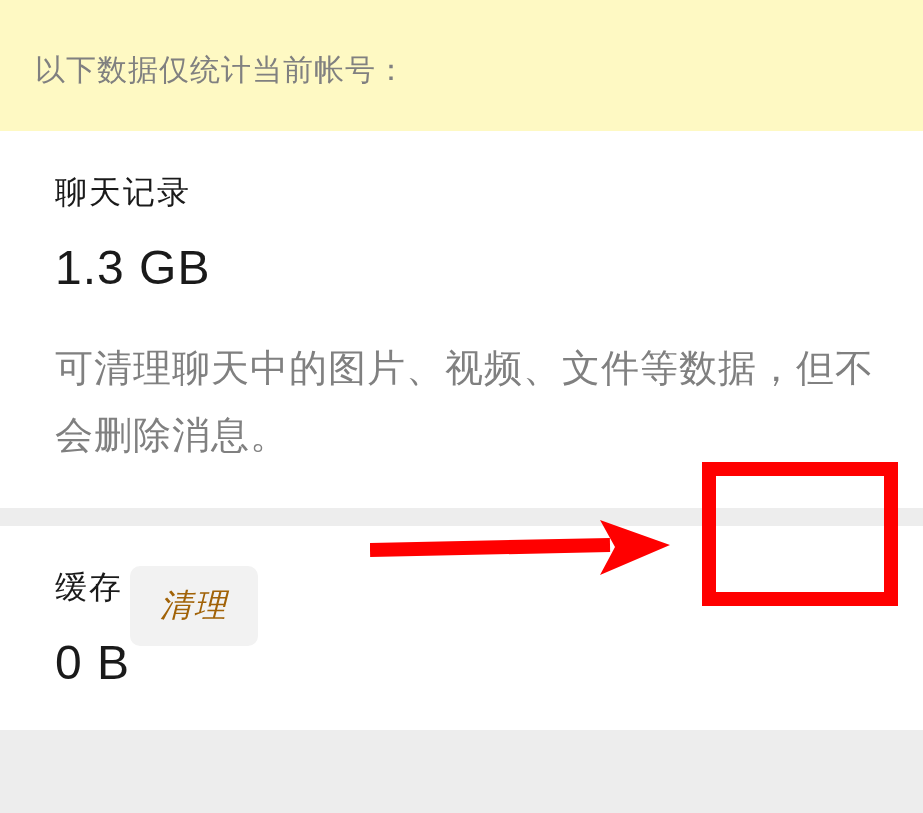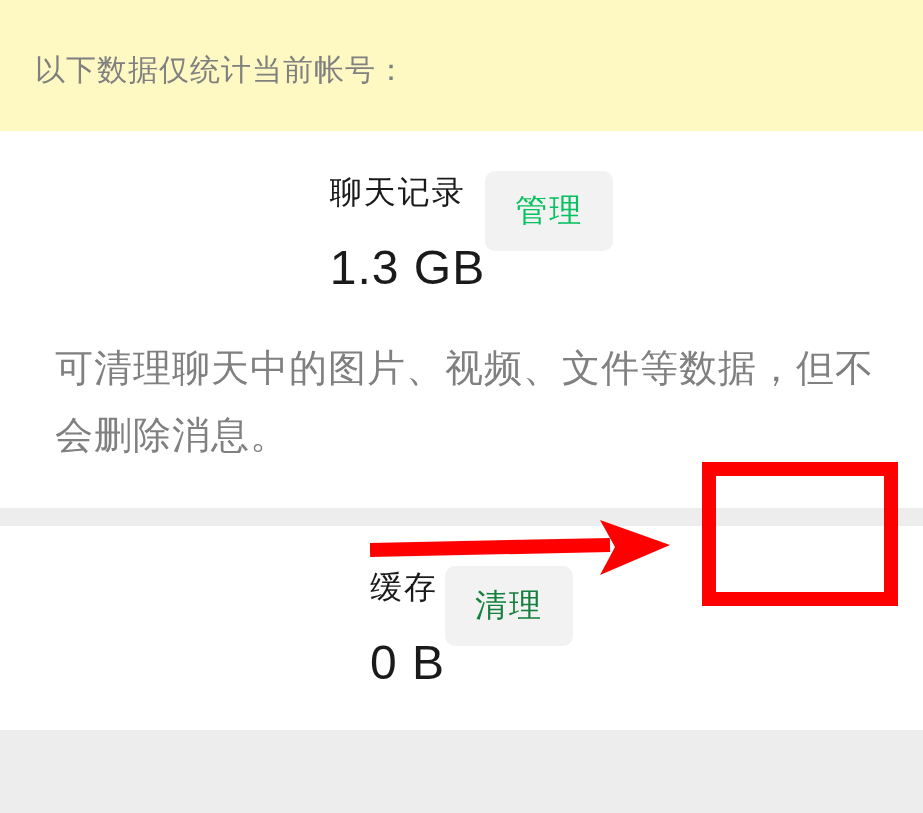--- a/index.html
+++ b/index.html
@@ -24,21 +24,21 @@
       letter-spacing: 1px;
     }
     .card {
       background-color: #ffffff;
       padding: 40px 35px 40px 55px;
       margin-bottom: 18px;
       position: relative;
     }
     .card-top-row {
       display: flex;
-      justify-content: center;
+      justify-content: flex-start;
       align-items: flex-start;
     }
     .card-title {
       font-size: 32px;
       color: #1a1a1a;
       font-weight: 400;
       letter-spacing: 2px;
     }
     .card-value {
       font-size: 48px;
@@ -61,22 +61,23 @@
       padding: 18px 30px;
       font-size: 32px;
       cursor: pointer;
       letter-spacing: 2px;
       font-family: inherit;
     }
     .action-button.primary {
       color: #07c160;
     }
     .action-button.disabled {
-      color: #15803d;
+      color: #a16207;
       cursor: default;
+      font-style: italic;
     }
     .annotation-box {
       position: absolute;
       border: 14px solid #ff0000;
       width: 196px;
       height: 144px;
       top: 462px;
       left: 702px;
       pointer-events: none;
       z-index: 10;
@@ -97,21 +98,20 @@
 <div class="header-section">
   <div class="header-text">以下数据仅统计当前帐号：</div>
 </div>
 
 <div class="card">
   <div class="card-top-row">
     <div>
       <div class="card-title">聊天记录</div>
       <div class="card-value">1.3 GB</div>
     </div>
-    <button class="action-button primary">管理</button>
   </div>
   <div class="card-description">可清理聊天中的图片、视频、文件等数据，但不会删除消息。</div>
 </div>
 
 <div class="card">
   <div class="card-top-row">
     <div>
       <div class="card-title">缓存</div>
       <div class="card-value">0 B</div>
     </div>

